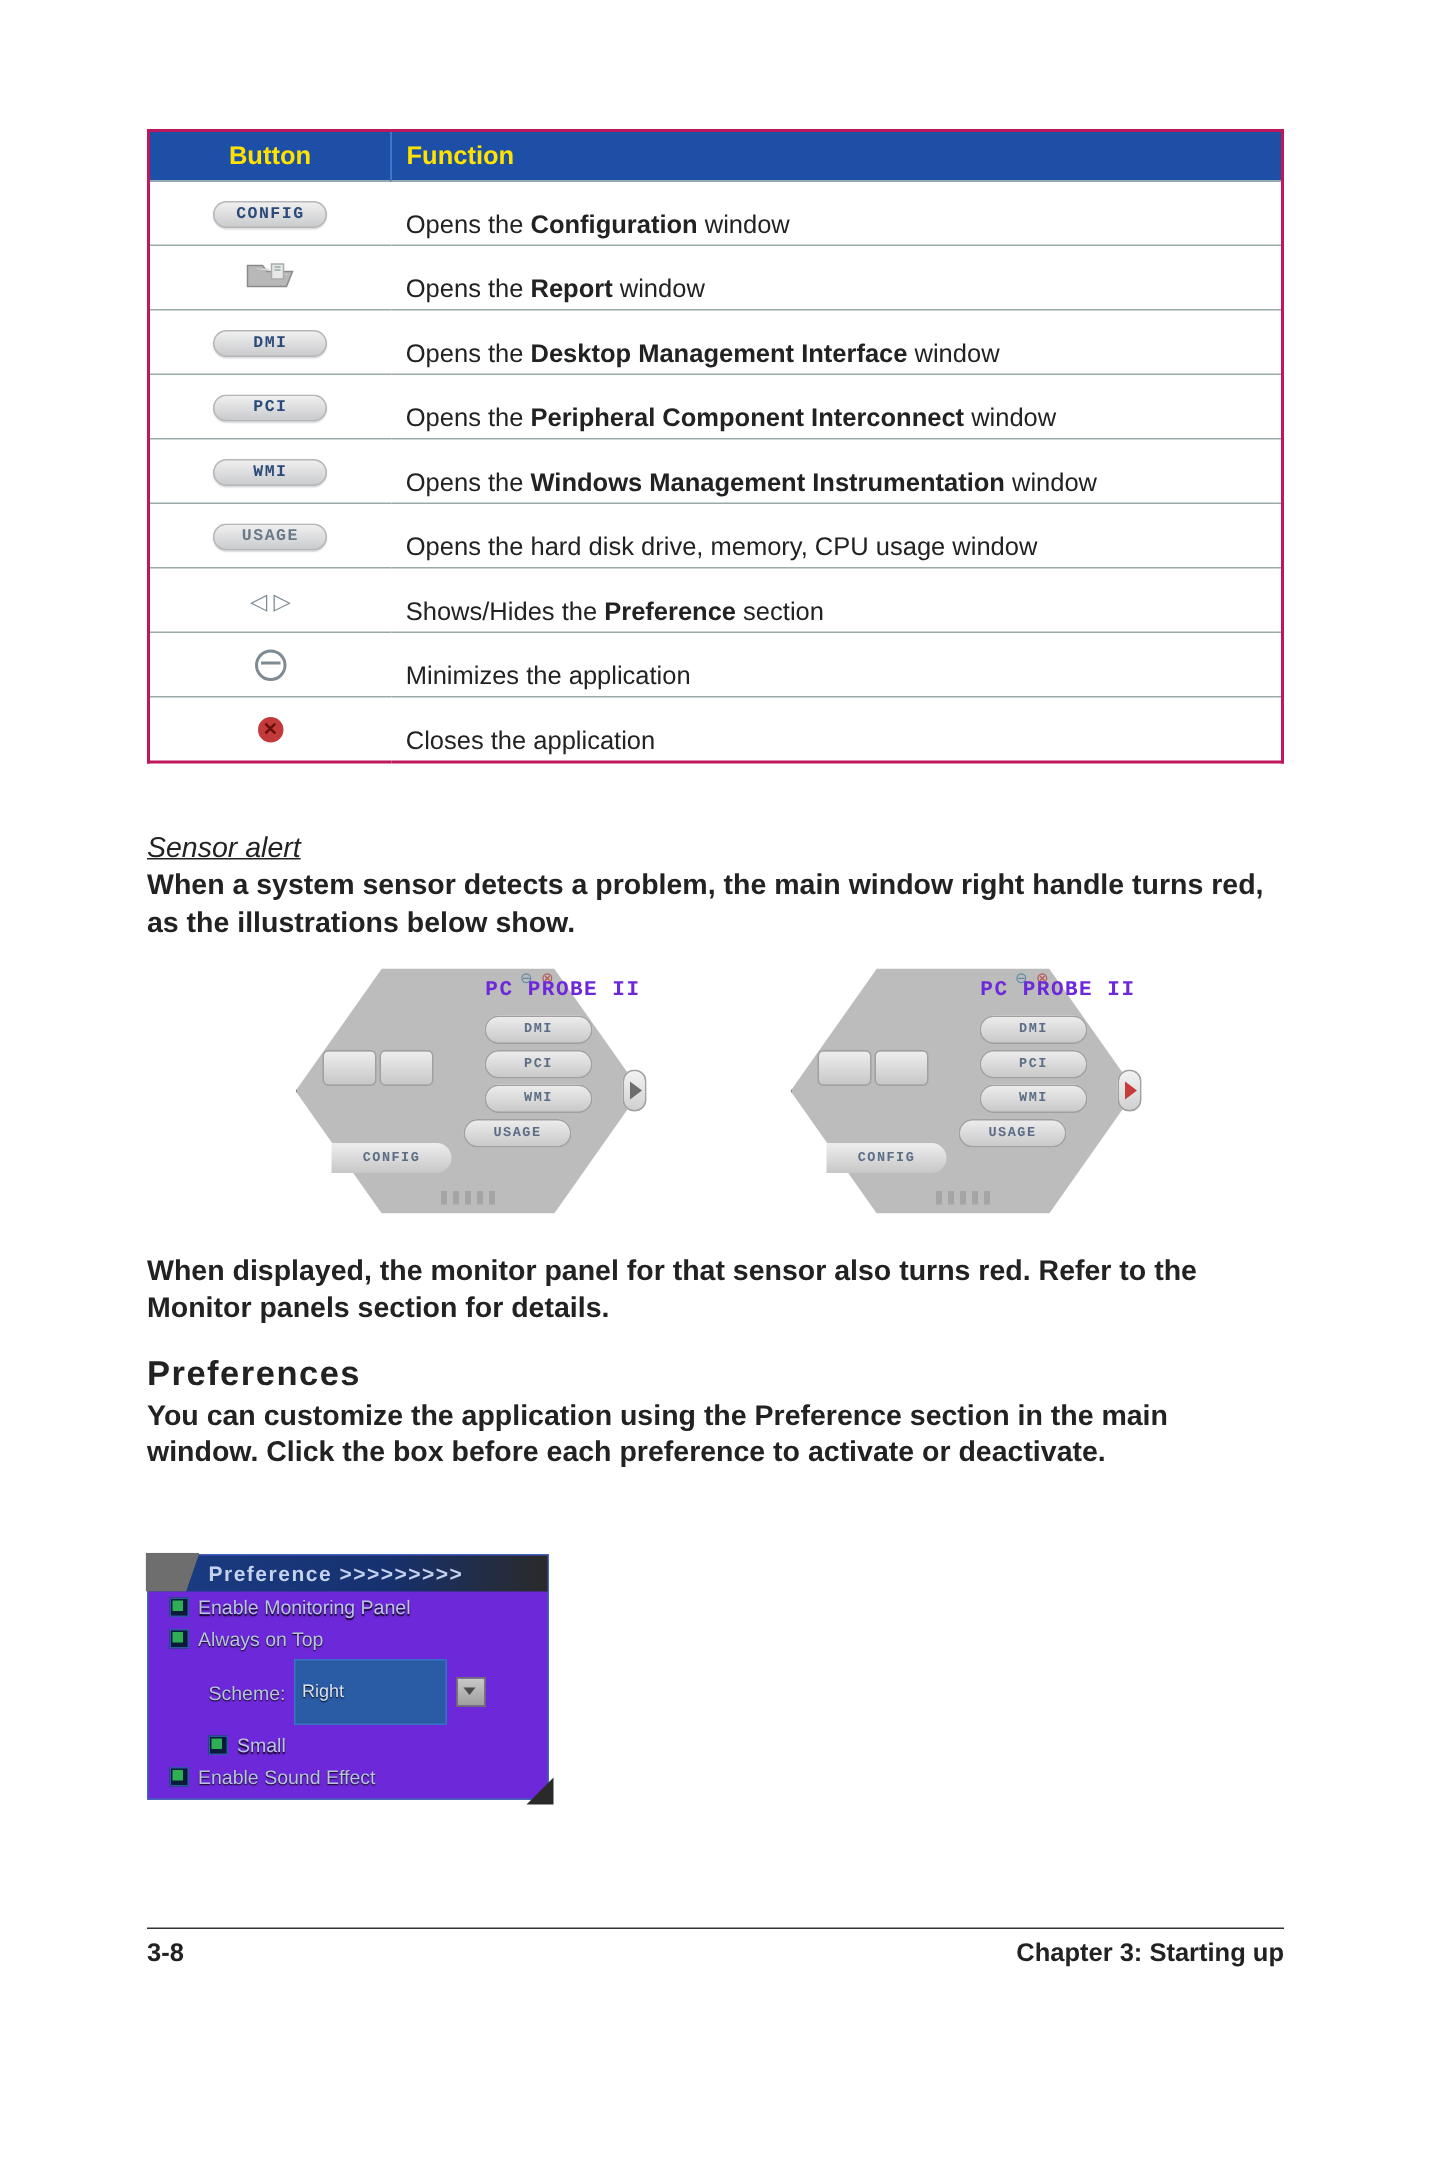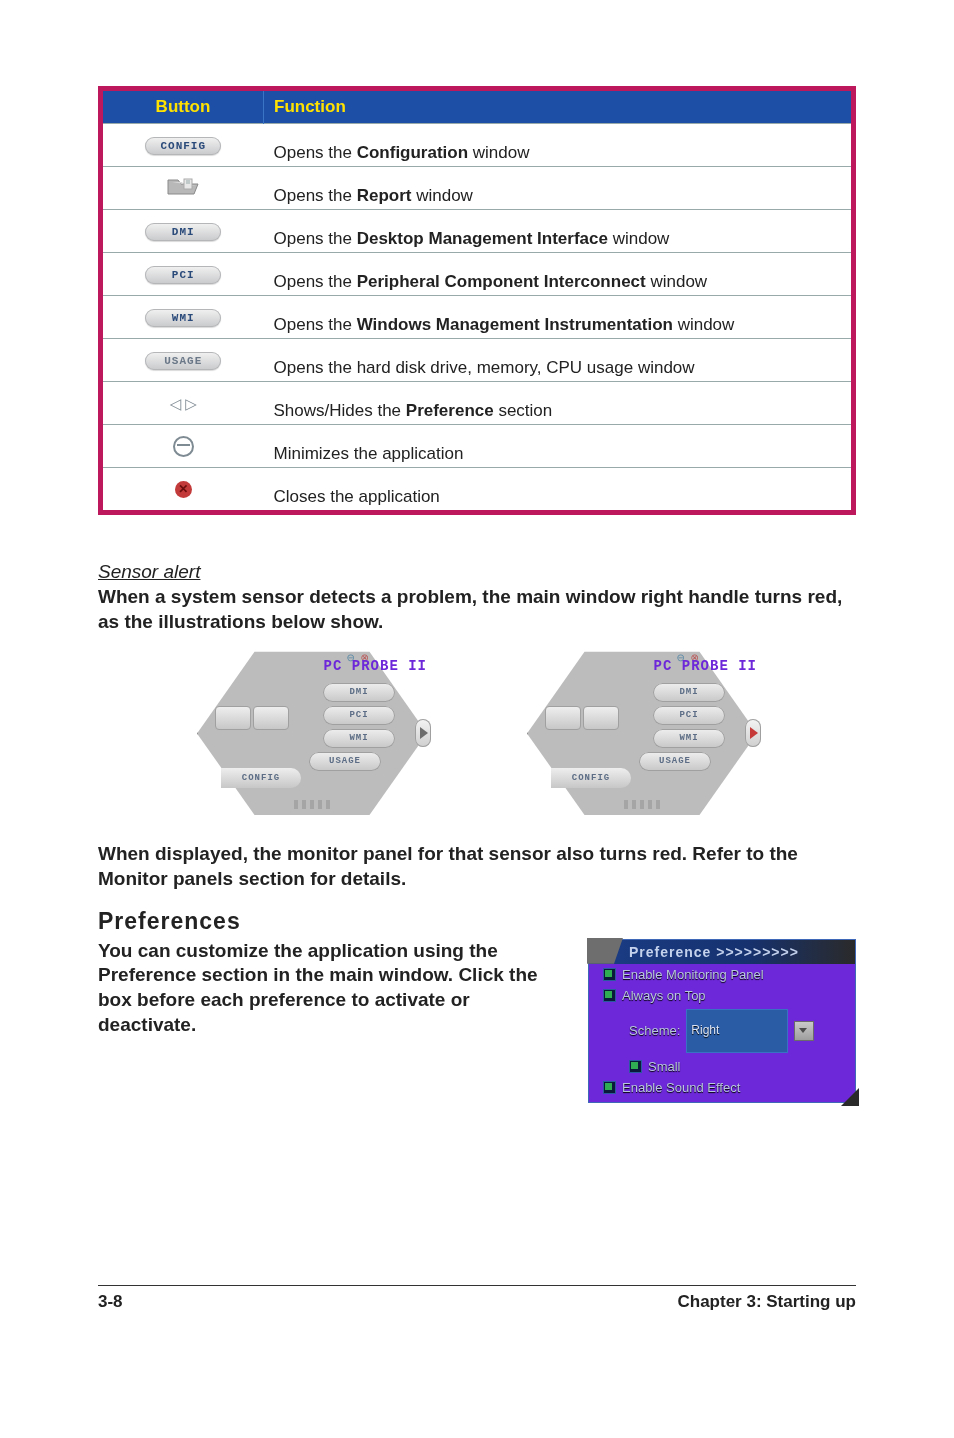--- a/index.html
+++ b/index.html
@@ -13,21 +13,21 @@
   .page {
     padding: 86px 98px 40px 98px;
     box-sizing: border-box;
     min-height: 1340px;
     position: relative;
   }
   
   .func-table {
     border-collapse: collapse;
     width: 100%;
-    border: 5px solid #be185d;
+    border: 2px solid #be185d;
   }
   .func-table th {
     background: linear-gradient(to bottom, #1d4fa6, #1d4fa6);
     color: #ffe200;
     font-weight: bold;
     font-size: 17px;
     text-align: left;
     padding: 6px 10px;
     border-right: 1px solid #3a74c4;
   }
@@ -145,21 +145,21 @@
   .hex-handle .tri{ position:absolute; left:5px; top:8px; width:0;height:0; border-top:6px solid transparent; border-bottom:6px solid transparent; border-left:8px solid #6d6d6d;}
   .hex-teeth{ position:absolute; left:50%; bottom:9px; transform:translateX(-50%); display:flex; gap:4px;}
   .hex-teeth span{ width:4px;height:9px;background:#a5a5a5; display:block;}
 
   h3.preferences {
     font-size: 23px;
     font-weight: bold;
     letter-spacing: 1px;
     margin: 16px 0 4px 0;
   }
-  .pref-flex { display:flex; gap:40px; }
+  .pref-flex { display:flex; gap:40px;flex-direction:column; }
   .pref-flex p.body { flex:1; margin-top:0;}
   .pref-panel {
     width: 266px;
     border:1px solid #3f68b9;
     background:#6d28d9;
     font-size:13px;
     color:#b9c5df;
     position:relative;
     padding-bottom:4px;
   }

